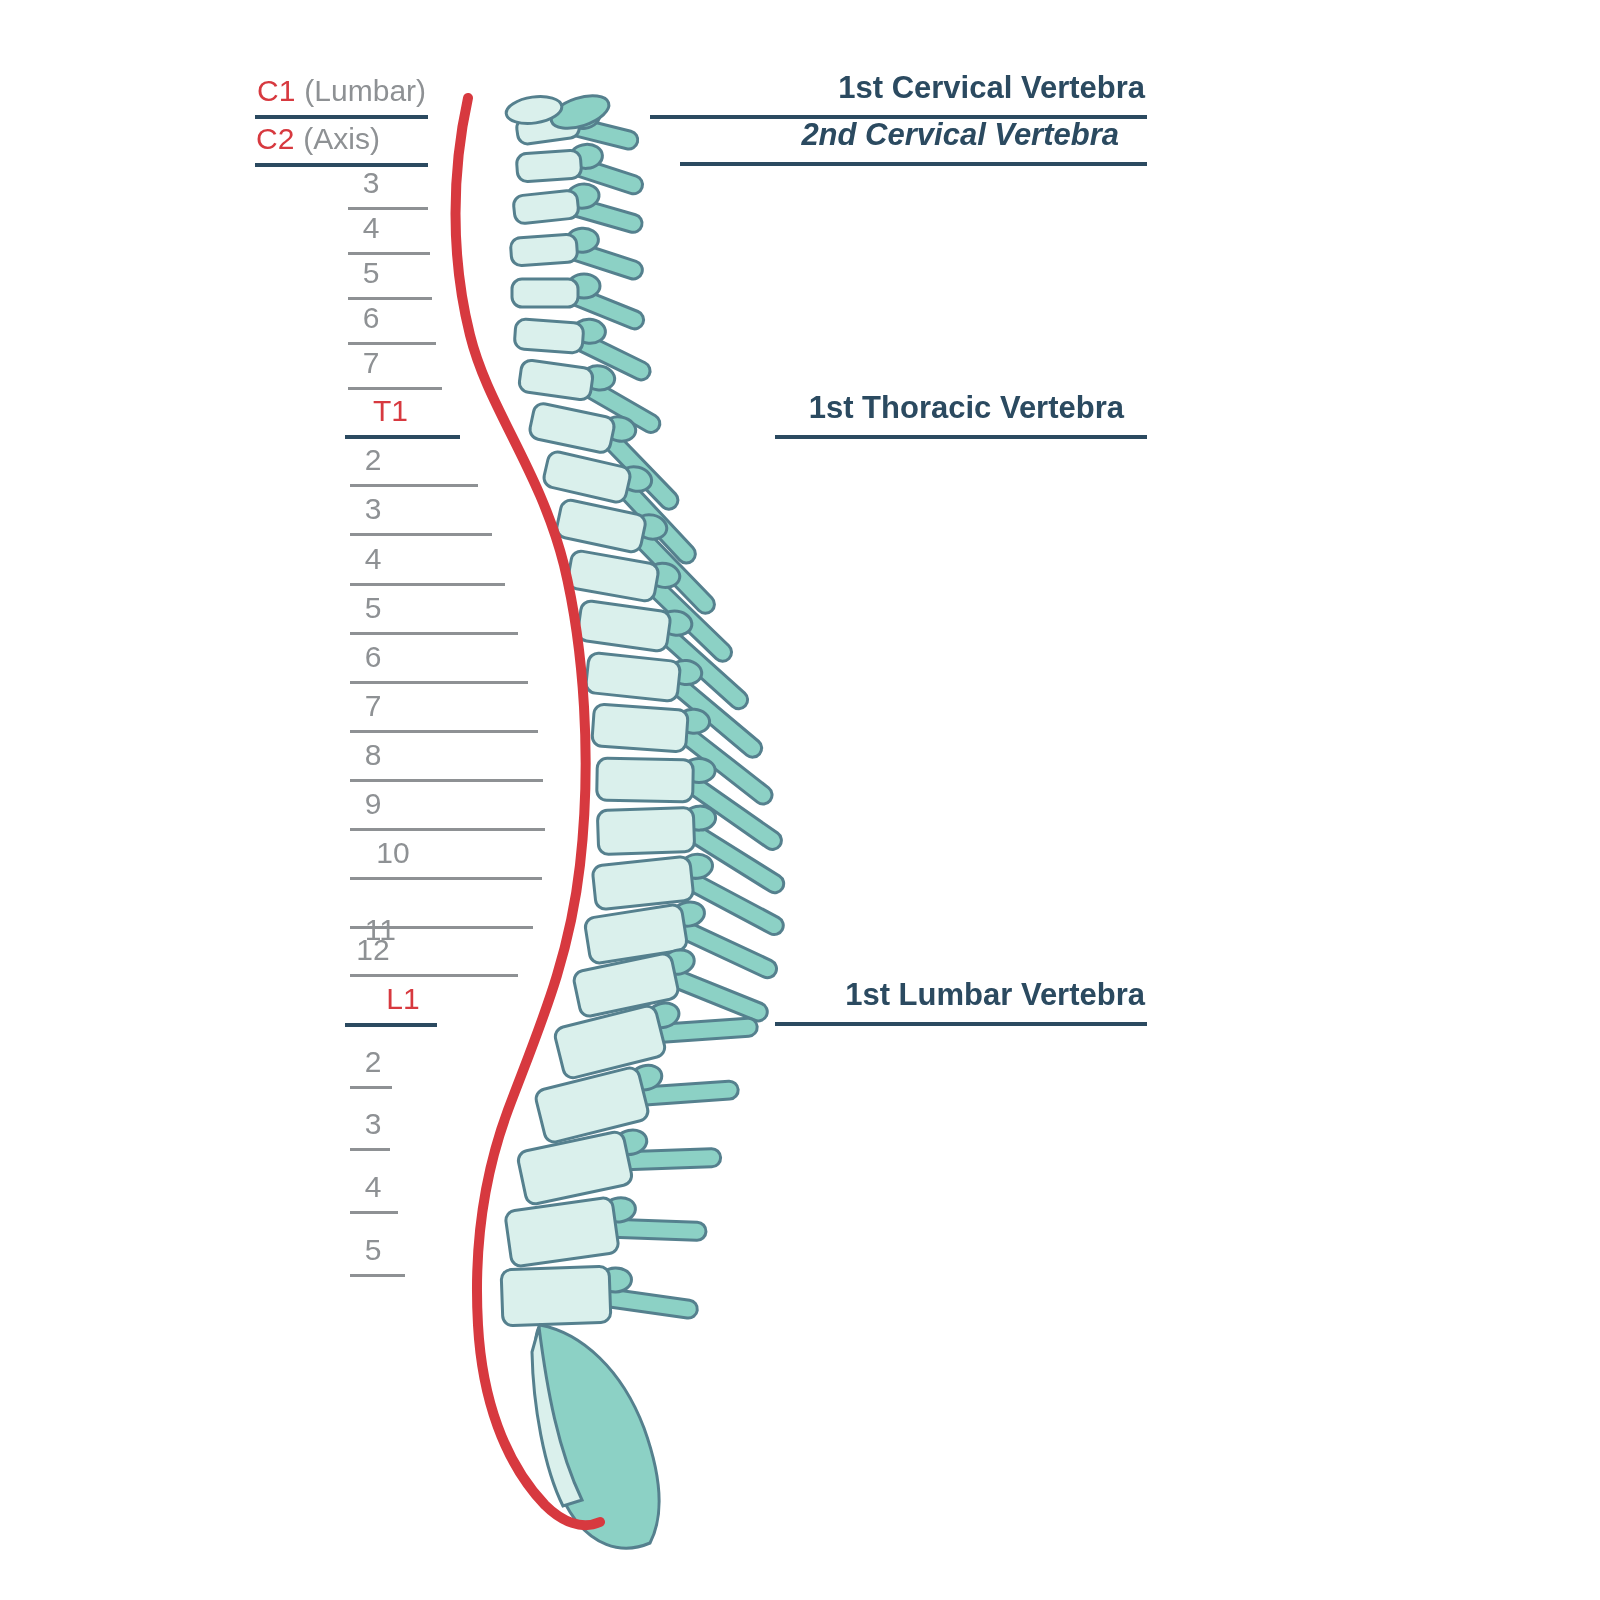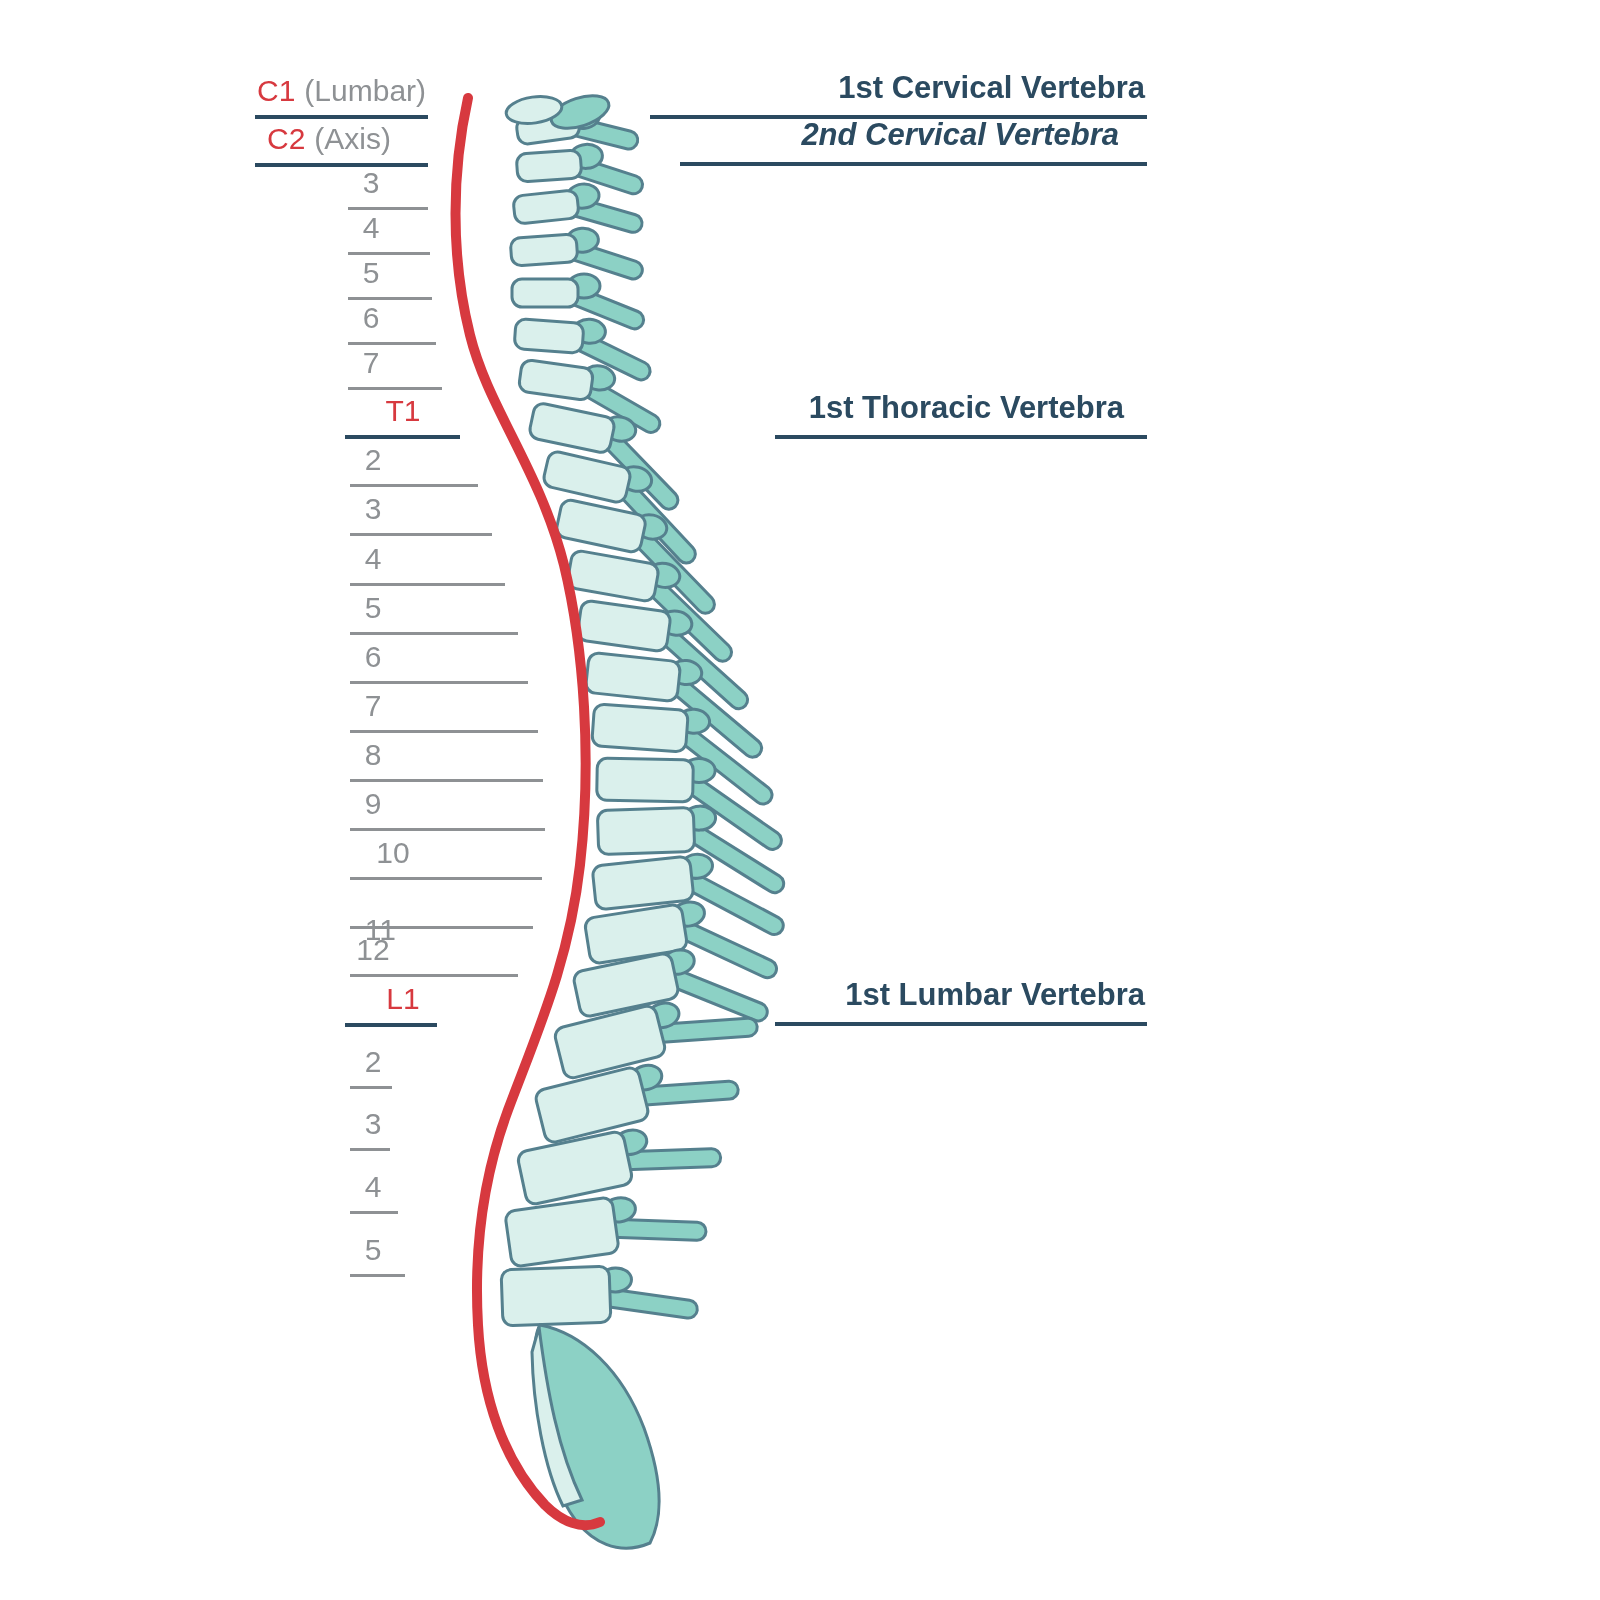--- a/index.html
+++ b/index.html
@@ -182,33 +182,33 @@
          C 569 962 538 1030 508 1110
          C 482 1180 474 1255 478 1325
          C 482 1398 504 1462 545 1505
          C 562 1522 582 1530 600 1522"></path>
   </svg>
 
   <div id="ruler">
       <div class="row-line navy" style="left: 255px; top: 115px; width: 173px;"></div>
       <div class="row-label" style="top: 73px; left: 257px;"><span class="red">C1</span><span class="suffix">(Lumbar)</span></div>
       <div class="row-line navy" style="left: 255px; top: 163px; width: 173px;"></div>
-      <div class="row-label" style="top: 121px; left: 267px;"><span class="red">C2</span><span class="suffix">(Axis)</span></div>
+      <div class="row-label" style="top: 121px; left: 256px;"><span class="red">C2</span><span class="suffix">(Axis)</span></div>
       <div class="row-line" style="left: 348px; top: 207px; width: 80px;"></div>
       <div class="row-label" style="top: 165px; left: 348px; width: 46px; text-align: center;">3</div>
       <div class="row-line" style="left: 348px; top: 252px; width: 82px;"></div>
       <div class="row-label" style="top: 210px; left: 348px; width: 46px; text-align: center;">4</div>
       <div class="row-line" style="left: 348px; top: 297px; width: 84px;"></div>
       <div class="row-label" style="top: 255px; left: 348px; width: 46px; text-align: center;">5</div>
       <div class="row-line" style="left: 348px; top: 342px; width: 88px;"></div>
       <div class="row-label" style="top: 300px; left: 348px; width: 46px; text-align: center;">6</div>
       <div class="row-line" style="left: 348px; top: 387px; width: 94px;"></div>
       <div class="row-label" style="top: 345px; left: 348px; width: 46px; text-align: center;">7</div>
       <div class="row-line navy" style="left: 345px; top: 435px; width: 115px;"></div>
-      <div class="row-label" style="top: 393px; left: 373px; width: 60px; text-align: center;"><span class="red">T1</span></div>
+      <div class="row-label" style="top: 393px; left: 373px; width: 60px; "><span class="red">T1</span></div>
       <div class="row-line" style="left: 350px; top: 484px; width: 128px;"></div>
       <div class="row-label" style="top: 442px; left: 350px; width: 46px; text-align: center;">2</div>
       <div class="row-line" style="left: 350px; top: 533px; width: 142px;"></div>
       <div class="row-label" style="top: 491px; left: 350px; width: 46px; text-align: center;">3</div>
       <div class="row-line" style="left: 350px; top: 583px; width: 155px;"></div>
       <div class="row-label" style="top: 541px; left: 350px; width: 46px; text-align: center;">4</div>
       <div class="row-line" style="left: 350px; top: 632px; width: 168px;"></div>
       <div class="row-label" style="top: 590px; left: 350px; width: 46px; text-align: center;">5</div>
       <div class="row-line" style="left: 350px; top: 681px; width: 178px;"></div>
       <div class="row-label" style="top: 639px; left: 350px; width: 46px; text-align: center;">6</div>

